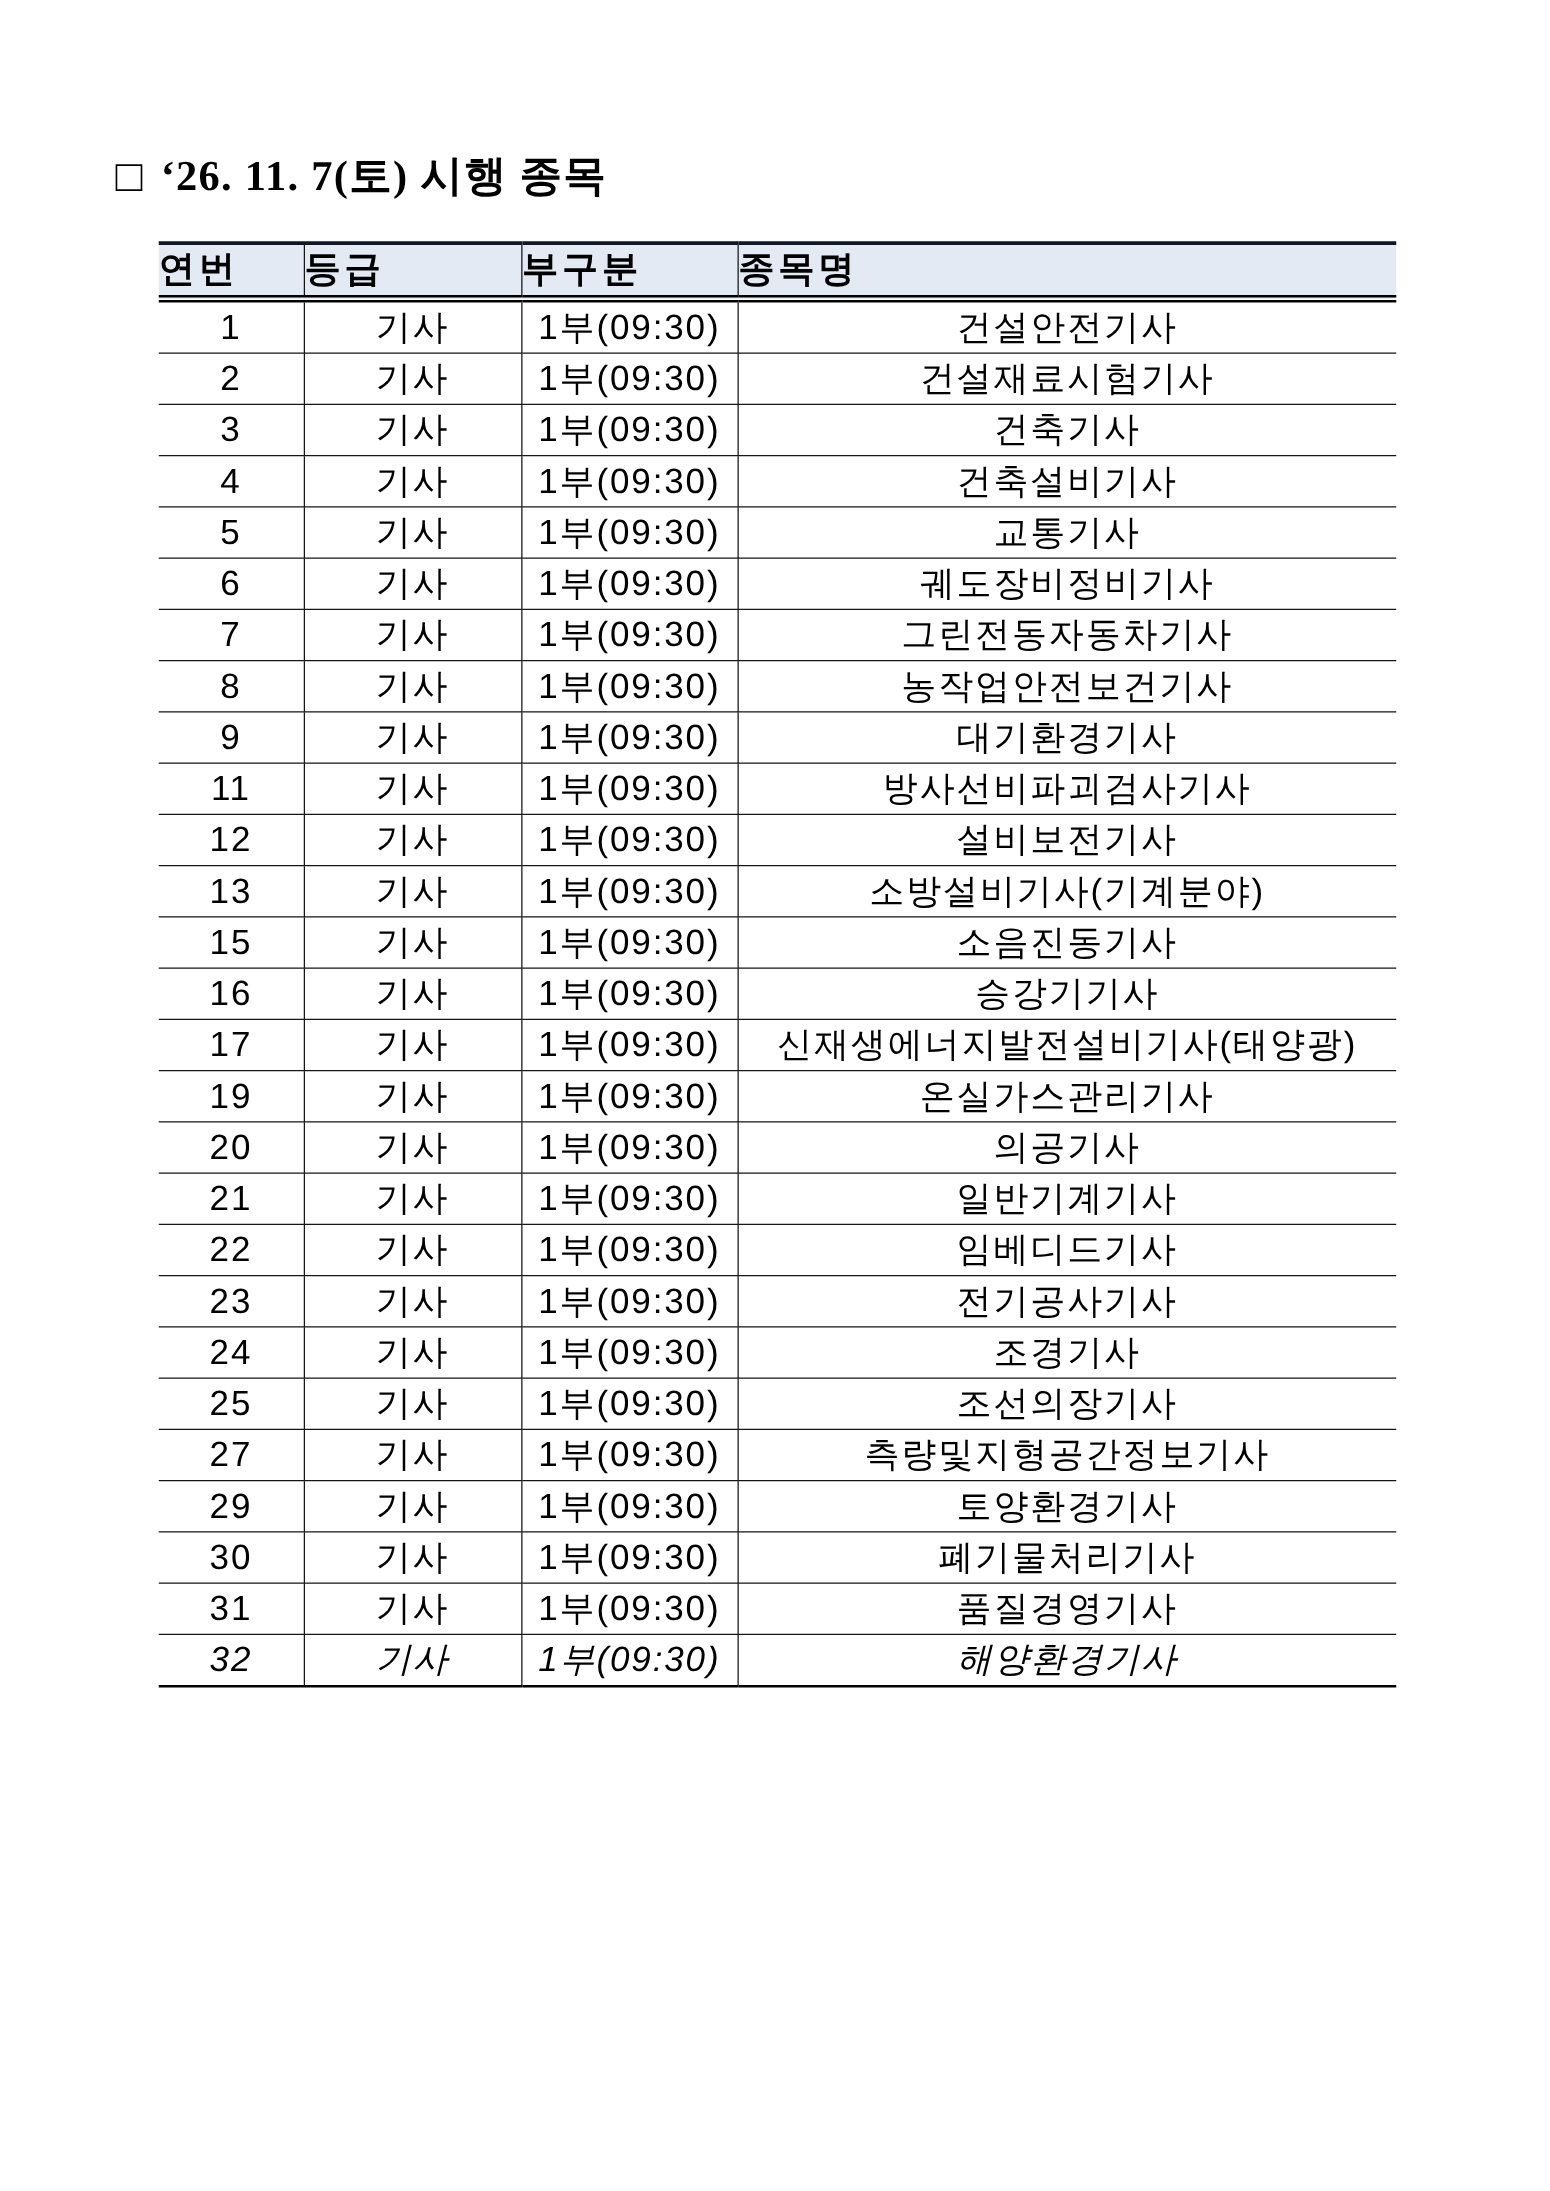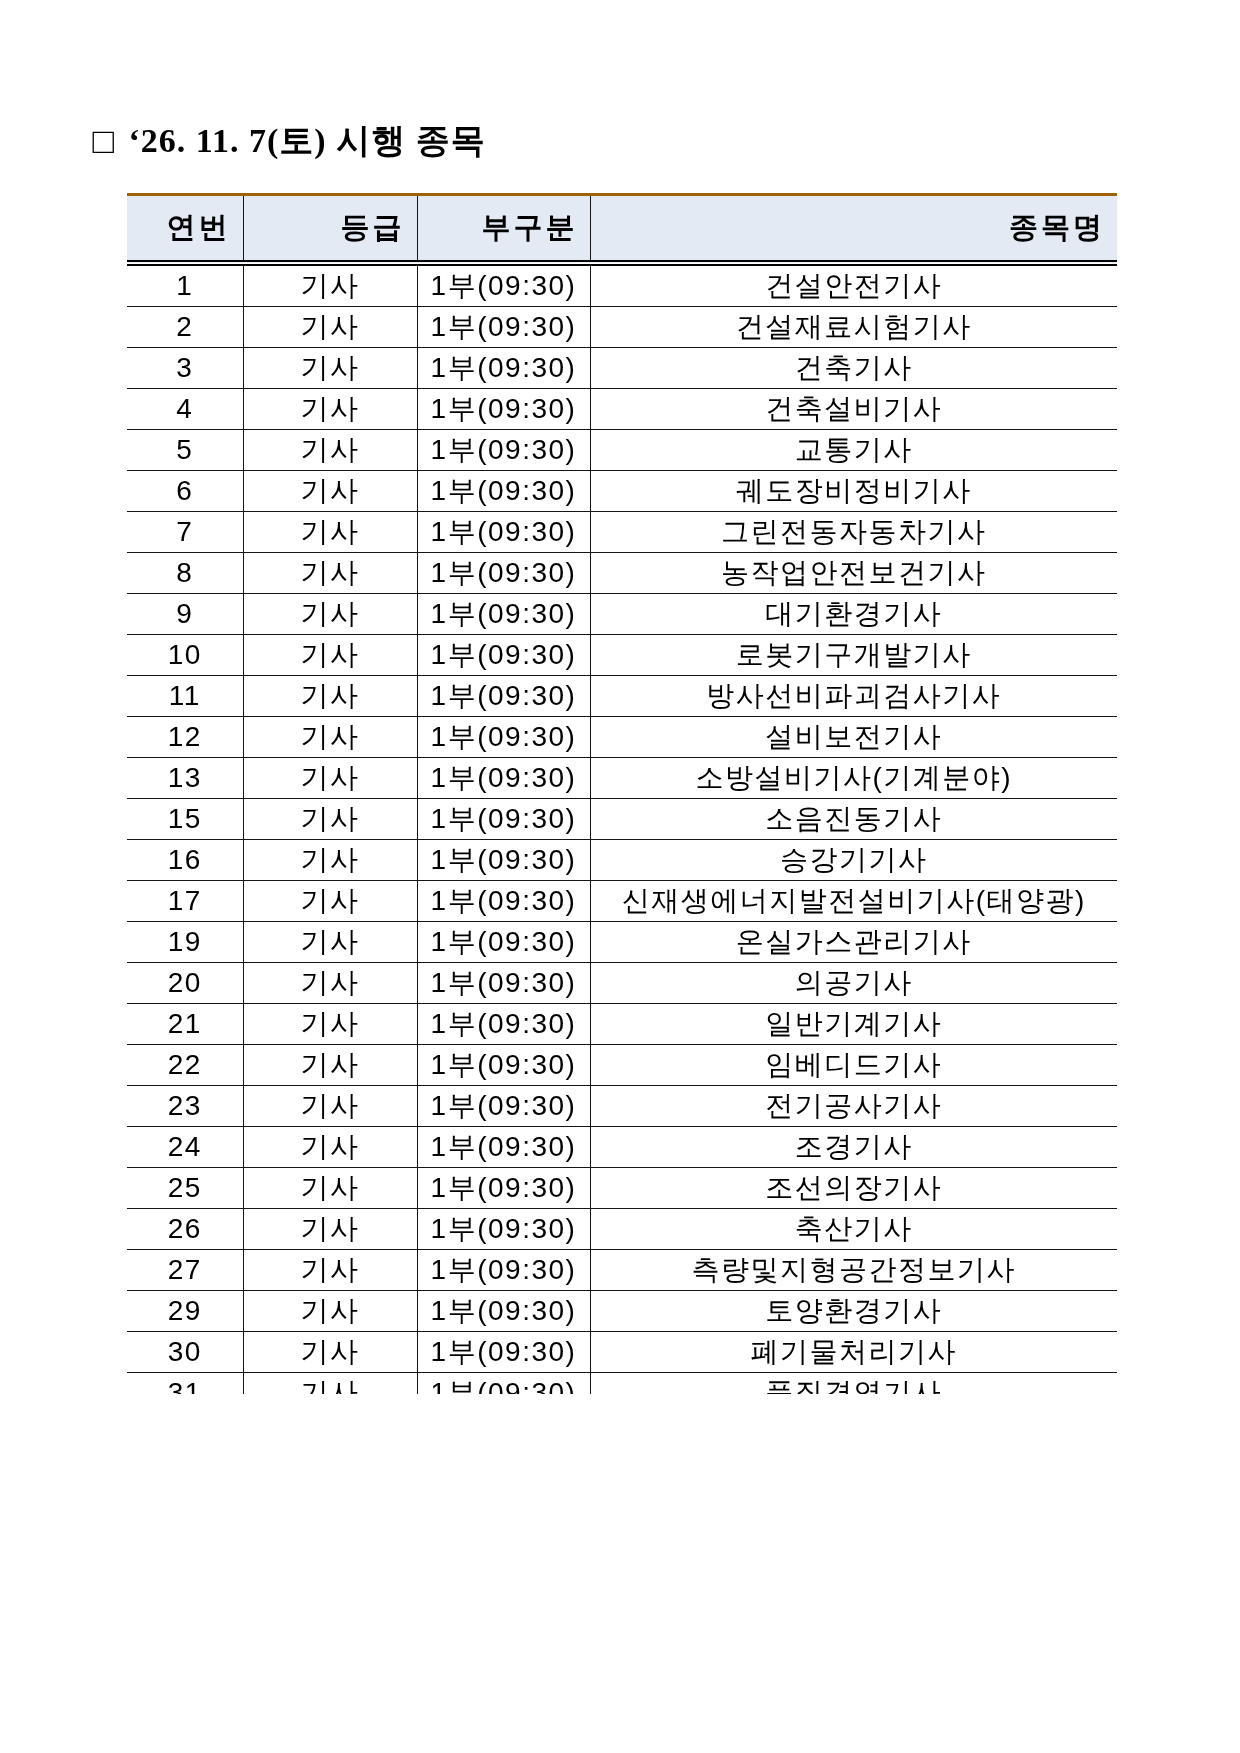--- a/index.html
+++ b/index.html
@@ -37,29 +37,29 @@
     border-collapse: collapse;
     table-layout: fixed;
     font-size: 28px;
   }
   table.schedule col.c-no   { width: 116px; }
   table.schedule col.c-grad { width: 174px; }
   table.schedule col.c-sess { width: 173px; }
   table.schedule col.c-name { width: 527px; }
   table.schedule th {
     background: #e4eaf4;
-    border-top: 3px solid #a16207;
+    border-top: 3px solid #0f172a;
     border-bottom: 6px double #000000;
     height: 36px;
     font-size: 29px;
     font-weight: 700;
     letter-spacing: 3px;
-    text-align: right;
+    text-align: left;
     vertical-align: middle;
-    padding: 12px;
+    padding: 0;
   }
   table.schedule td {
     height: 40px;
     border-bottom: 1.5px solid #151515;
     text-align: center;
     vertical-align: middle;
     letter-spacing: 1.5px;
     padding: 0;
     white-space: nowrap;
     overflow: hidden;
@@ -164,26 +164,20 @@
       <td>농작업안전보건기사</td>
     </tr>
 
     <tr>
       <td>9</td>
       <td>기사</td>
       <td>1부(09:30)</td>
       <td>대기환경기사</td>
     </tr>
 
-    <tr>
-      <td>10</td>
-      <td>기사</td>
-      <td>1부(09:30)</td>
-      <td>로봇기구개발기사</td>
-    </tr>
 
     <tr>
       <td>11</td>
       <td>기사</td>
       <td>1부(09:30)</td>
       <td>방사선비파괴검사기사</td>
     </tr>
 
     <tr>
       <td>12</td>
@@ -264,26 +258,20 @@
       <td>조경기사</td>
     </tr>
 
     <tr>
       <td>25</td>
       <td>기사</td>
       <td>1부(09:30)</td>
       <td>조선의장기사</td>
     </tr>
 
-    <tr>
-      <td>26</td>
-      <td>기사</td>
-      <td>1부(09:30)</td>
-      <td>축산기사</td>
-    </tr>
 
     <tr>
       <td>27</td>
       <td>기사</td>
       <td>1부(09:30)</td>
       <td>측량및지형공간정보기사</td>
     </tr>
 
 
     <tr>

